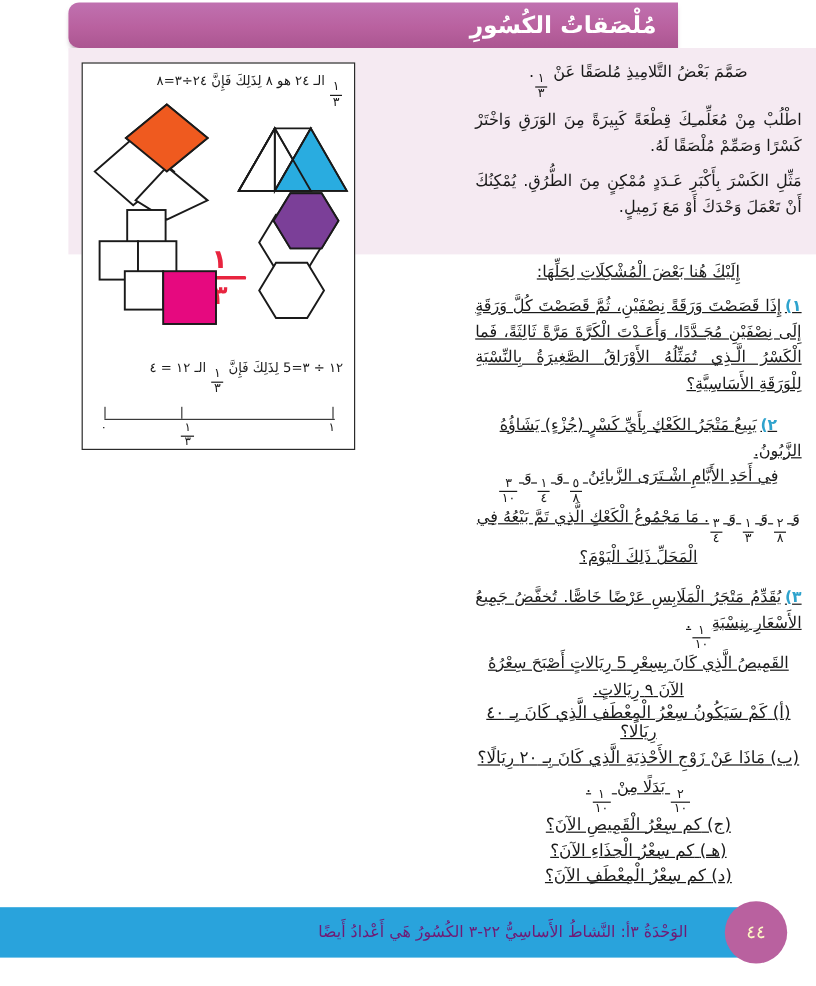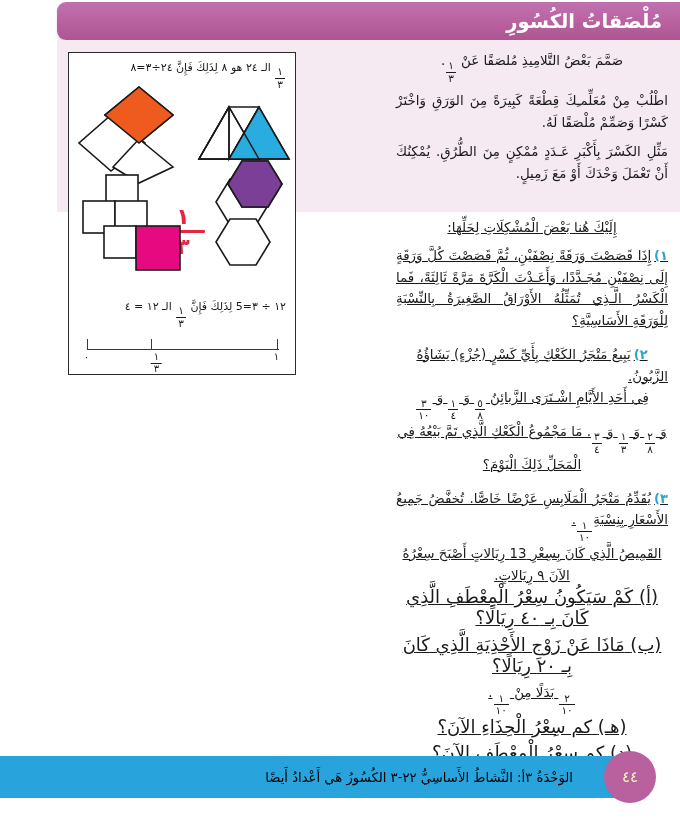--- a/index.html
+++ b/index.html
@@ -14,21 +14,21 @@
     overflow: hidden;
     font-family: "DejaVu Sans", "Liberation Sans", sans-serif;
     color: #1a1a1a;
   }
 
   
   .header-bar {
     position: absolute;
     left: 57px;
     top: 2px;
-    width: 623px;
+    width: 508px;
     height: 38px;
     background: linear-gradient(180deg, #c071b0 0%, #b9619f 55%, #ab5691 100%);
     border-top-left-radius: 9px;
     border-bottom-left-radius: 9px;
     box-shadow: 0 3px 4px -2px rgba(120,80,110,0.55);
   }
   .header-title {
     position: absolute;
     right: 18px;
     top: 50%;
@@ -89,21 +89,21 @@
     margin-bottom: 12px;
     direction: rtl;
   }
   .prob-num {
     color: #2fa3cd;
     font-size: 13px;
     font-weight: bold;
     margin-left: 3px;
   }
   .sub-q {
-    font-size: 18px;
+    font-size: 14px;
     text-align: center;
     margin: 0 0 6px 0;
     direction: rtl;
   }
   .sub-q.tight { margin-bottom: 5px; }
 
   
   .frac {
     display: inline-flex;
     flex-direction: column;
@@ -199,21 +199,21 @@
     top: 756px;
     width: 645px;
     height: 42px;
     background: #29a3dc;
   }
   .footer-text {
     position: absolute;
     right: 72px;
     top: 50%;
     transform: translateY(-50%);
-    color: #000000;
+    color: #701a75;
     font-size: 13.2px;
     white-space: nowrap;
     direction: rtl;
     text-align: center;
   }
   .page-badge {
     position: absolute;
     left: 604px;
     top: 751px;
     width: 52px;
@@ -377,21 +377,21 @@
         </span><span>. مَا مَجْمُوعُ الْكَعْكِ الَّذِي تَمَّ بَيْعُهُ فِي الْمَحَلِّ ذَلِكَ الْيَوْمَ؟</span>
     </p>
   </div>
 
   <div class="prob">
     <p class="para"><span class="prob-num">٣)</span><span>يُقَدِّمُ مَتْجَرُ الْمَلَابِسِ عَرْضًا خَاصًّا. تُخفَّضُ جَمِيعُ الأَسْعَارِ بِنِسْبَةِ</span><span class="frac">
           <span class="n">١</span>
           <span class="d">١٠</span>
         </span><span>.</span></p>
 
-    <p class="para ctr">القَمِيصُ الَّذِي كَانَ بِسِعْرِ 13 رِيَالاتٍ أَصْبَحَ سِعْرُهُ الآنَ ٩ رِيَالاتٍ.</p>
+    <p class="para ctr">القَمِيصُ الَّذِي كَانَ بِسِعْرِ 5 رِيَالاتٍ أَصْبَحَ سِعْرُهُ الآنَ ٩ رِيَالاتٍ.</p>
 
     <p class="sub-q">
       <span>(أ)</span>
       <span>كَمْ سَيَكُونُ سِعْرُ الْمِعْطَفِ الَّذِي كَانَ بِـ ٤٠ رِيَالًا؟</span>
     </p>
     <p class="sub-q">
       <span>(ب)</span>
       <span>مَاذَا عَنْ زَوْجِ الأَحْذِيَةِ الَّذِي كَانَ بِـ ٢٠ رِيَالًا؟</span>
     </p>
 
@@ -400,20 +400,24 @@
           <span class="n">٢</span>
           <span class="d">١٠</span>
         </span>
       <span>بَدَلًا مِنْ</span>
       <span class="frac">
           <span class="n">١</span>
           <span class="d">١٠</span>
         </span><span>.</span>
     </p>
 
+    <p class="sub-q tight">
+      <span>(ج)</span>
+      <span>كم سِعْرُ الْقَمِيصِ الآنَ؟</span>
+    </p>
     <p class="sub-q tight">
       <span>(هـ)</span>
       <span>كم سِعْرُ الْحِذَاءِ الآنَ؟</span>
     </p>
     <p class="sub-q tight">
       <span>(د)</span>
       <span>كم سِعْرُ الْمِعْطَفِ الآنَ؟</span>
     </p>
   </div>
 </div>

